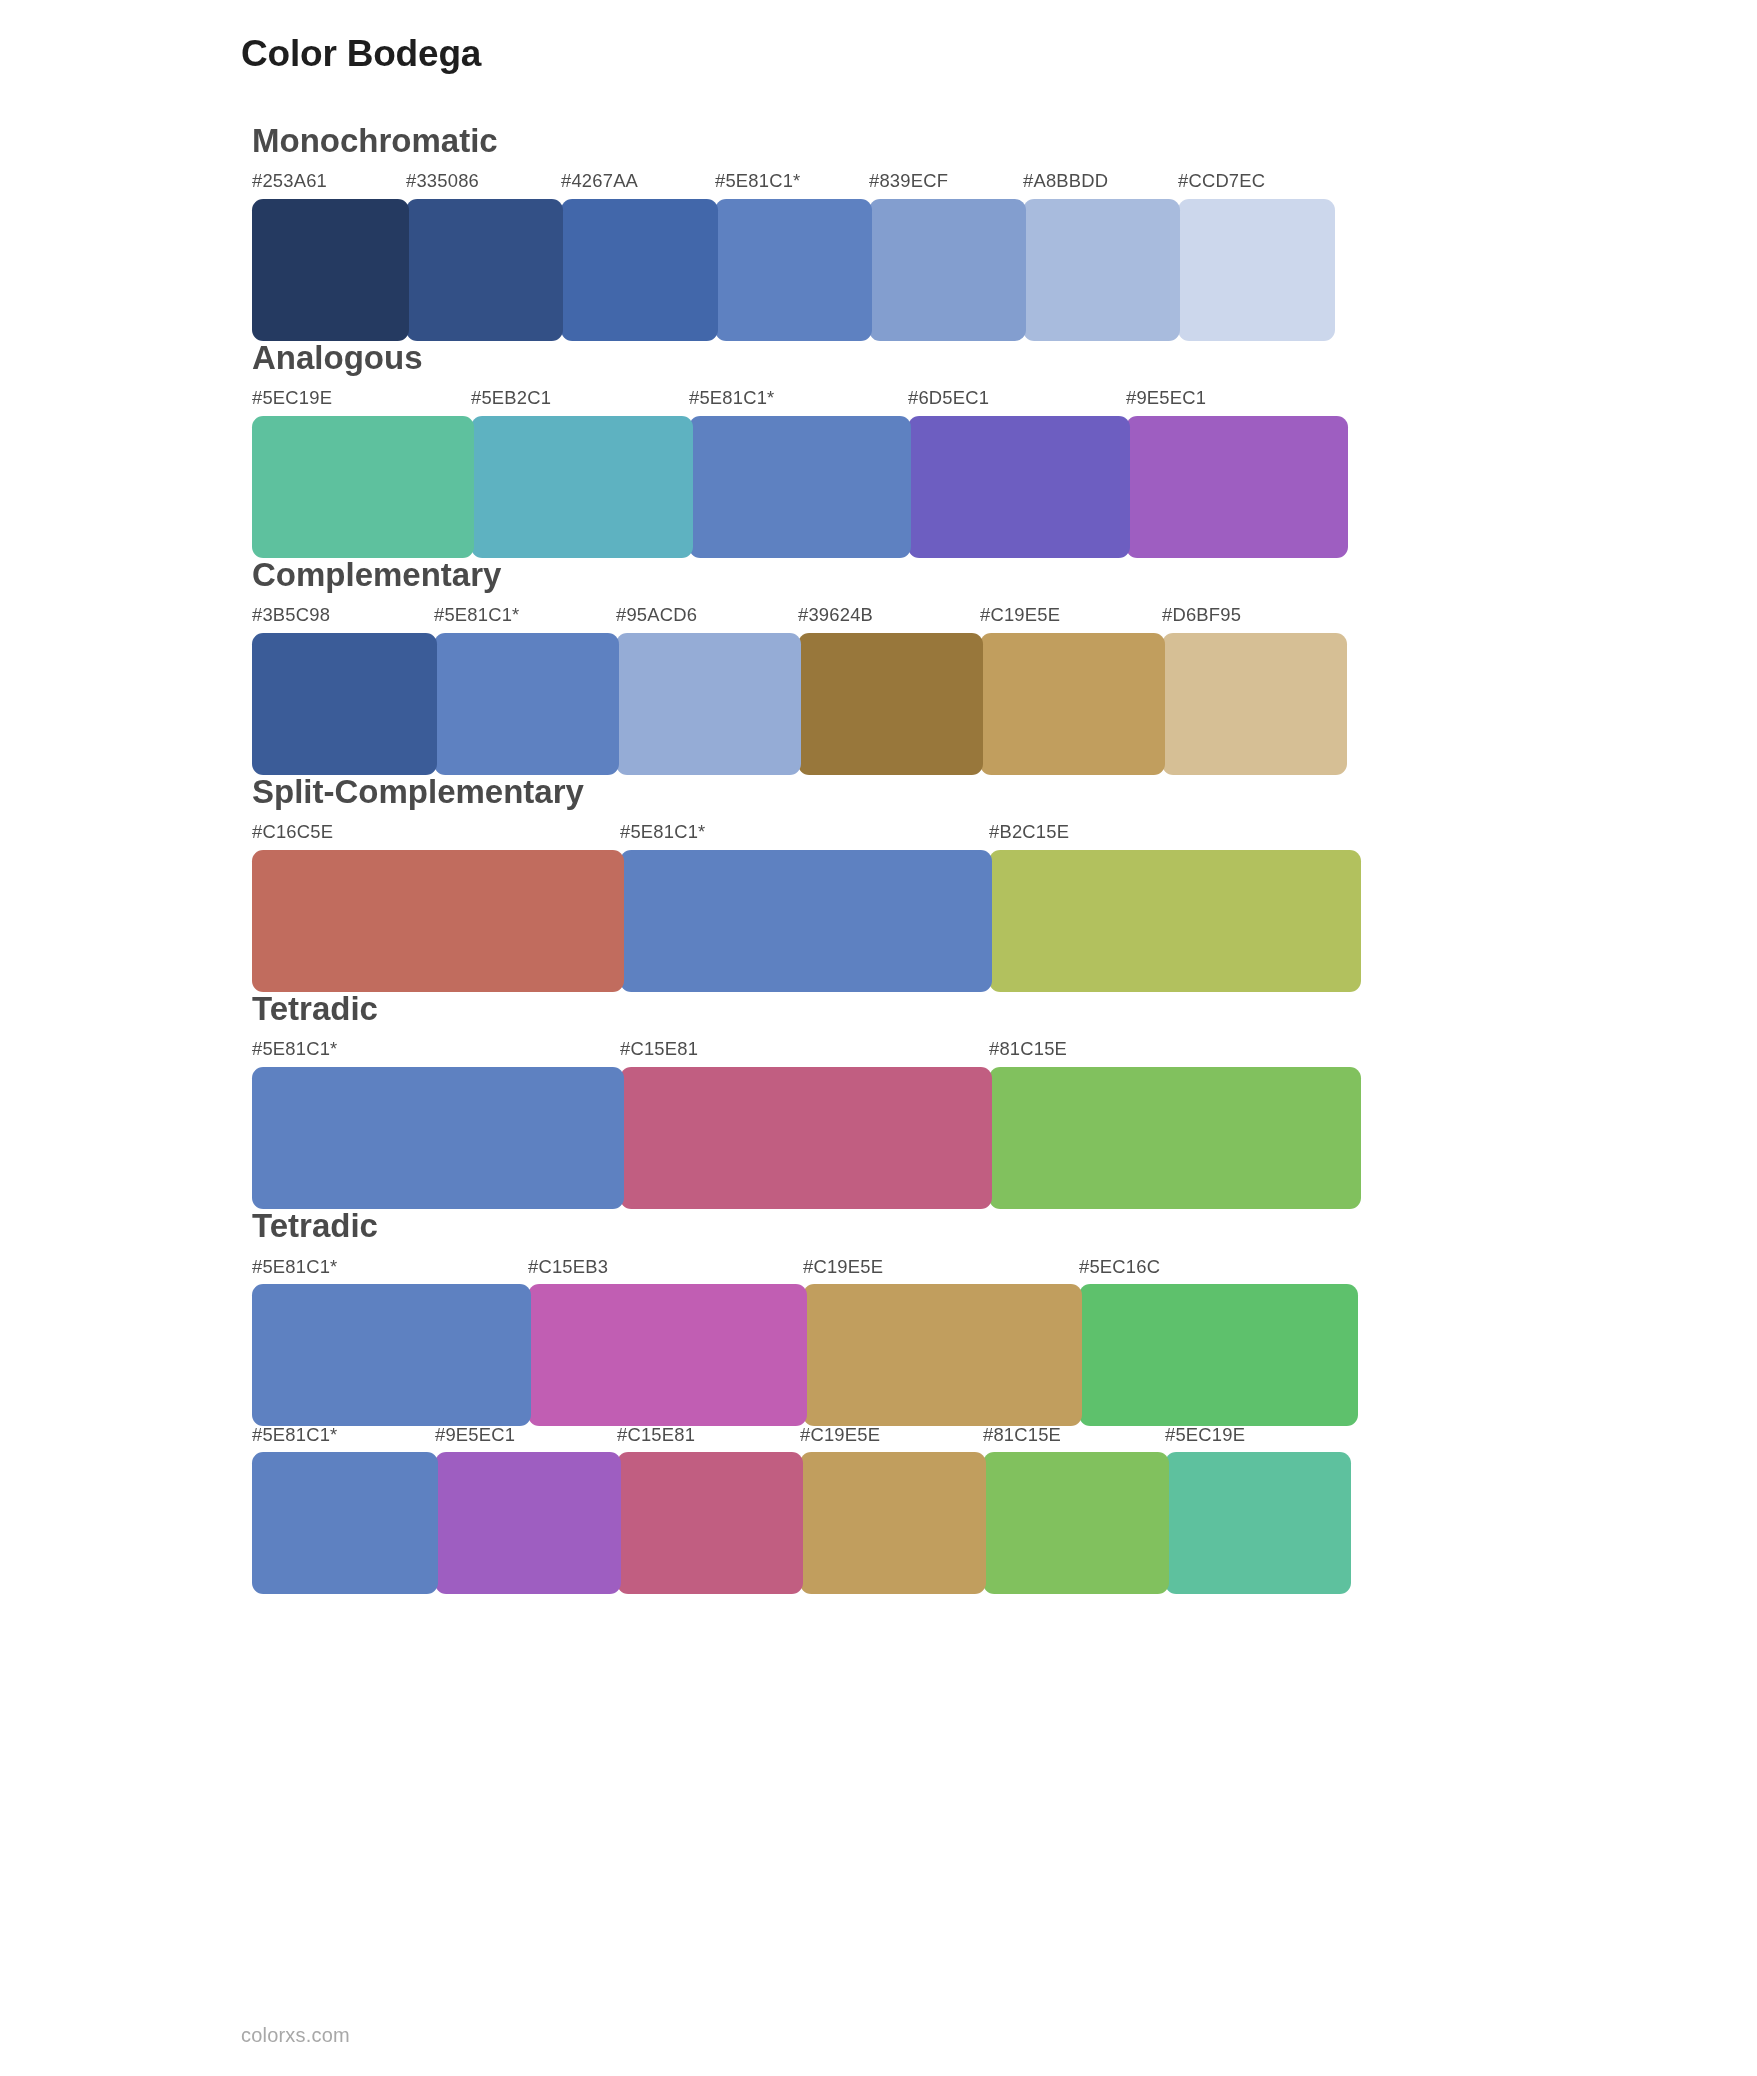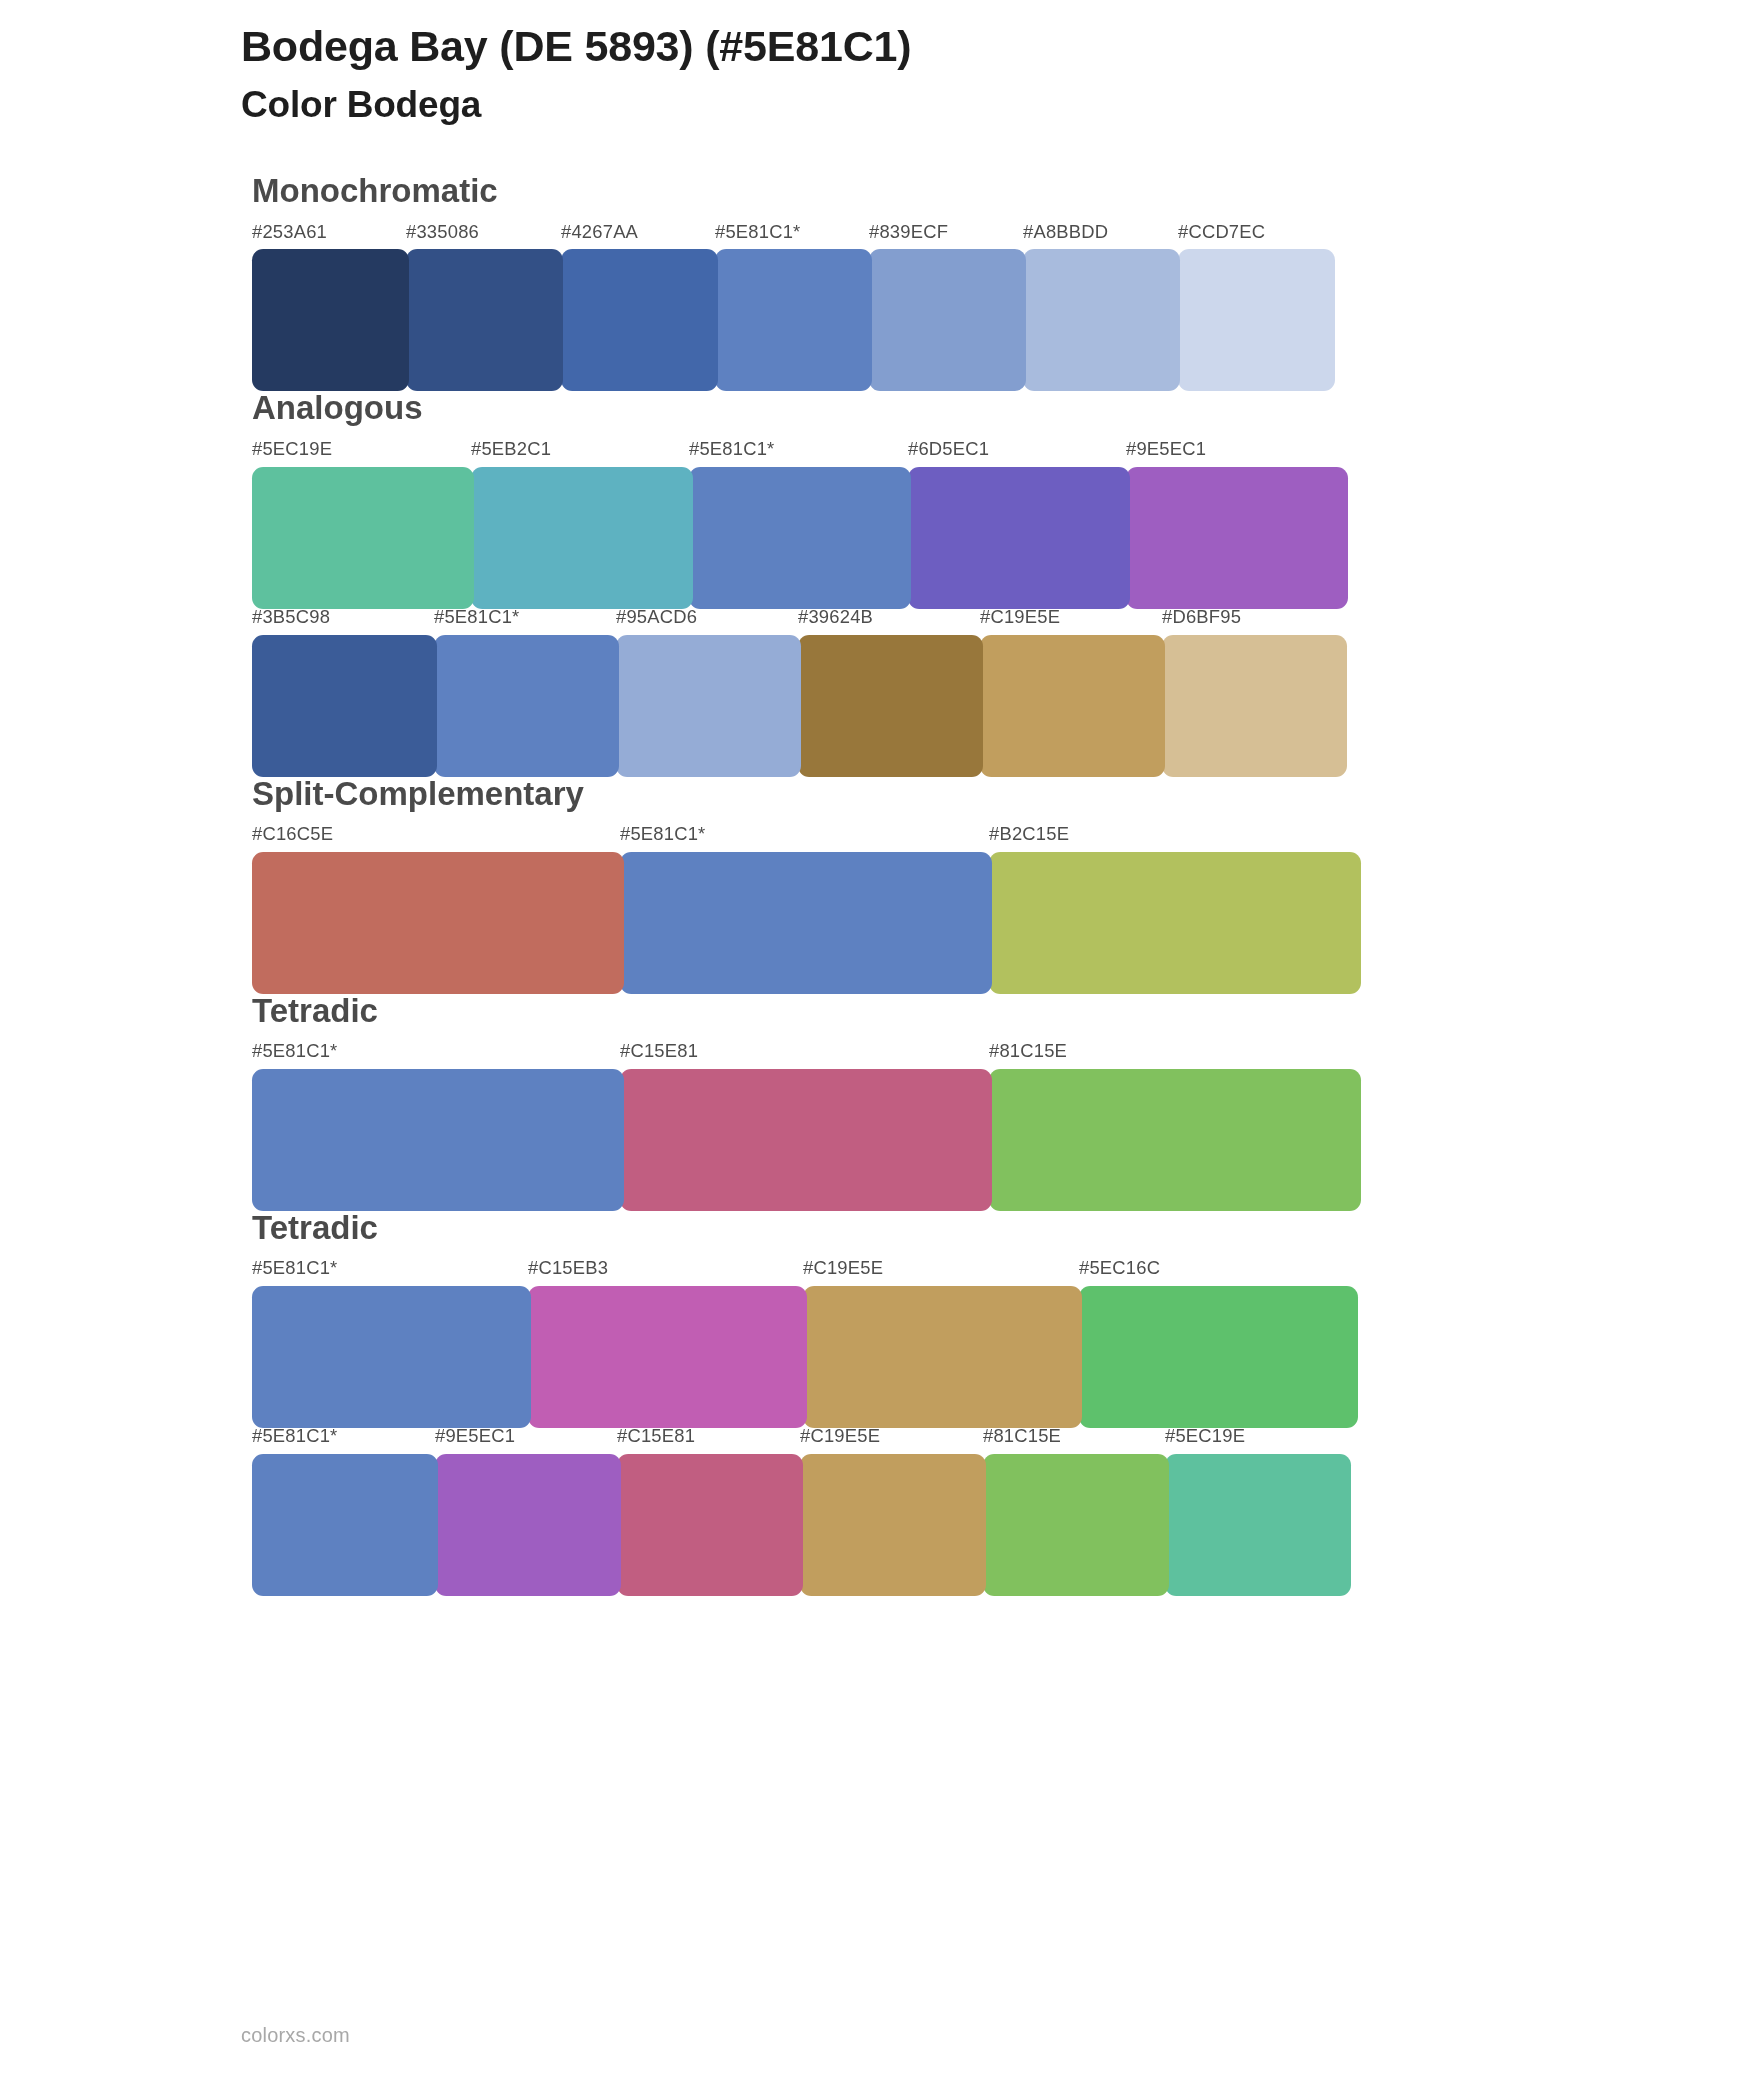--- a/index.html
+++ b/index.html
@@ -103,21 +103,20 @@
     color: #a8a8a8;
     letter-spacing: 0.2px;
   }
 </style>
 </head>
 <body>
 
 <div id="page">
 
   <div class="page-header">
-    <h1 class="page-title">Bodega Bay (DE 5893) (#5E81C1)</h1>
     <h2 class="page-subtitle">Color Bodega</h2>
   </div>
 
   <div class="sections" id="sections-root">
       <div class="palette-section" style="margin-bottom: 26px;">
         <div class="section-title">Monochromatic</div>
         <div class="swatch-strip">
           <div class="swatch-wrap" style="left: 0px; width: 157px;">
             <div class="swatch-label">#253A61</div>
             <div class="swatch" style="left: 0px; width: 157px; background: rgb(37, 58, 97); z-index: 100;"></div>
@@ -167,20 +166,21 @@
             <div class="swatch-label">#6D5EC1</div>
             <div class="swatch" style="left: 0px; width: 222px; background: rgb(109, 94, 193); z-index: 97;"></div>
           </div>
           <div class="swatch-wrap" style="left: 874px; width: 222px;">
             <div class="swatch-label">#9E5EC1</div>
             <div class="swatch" style="left: 0px; width: 222px; background: rgb(158, 94, 193); z-index: 96;"></div>
           </div>
         </div>
       </div>
       <div class="palette-section" style="margin-bottom: 26px;">
+        <div class="section-title">Complementary</div>
         <div class="swatch-strip">
           <div class="swatch-wrap" style="left: 0px; width: 185px;">
             <div class="swatch-label">#3B5C98</div>
             <div class="swatch" style="left: 0px; width: 185px; background: rgb(59, 92, 152); z-index: 100;"></div>
           </div>
           <div class="swatch-wrap" style="left: 182px; width: 185px;">
             <div class="swatch-label">#5E81C1*</div>
             <div class="swatch" style="left: 0px; width: 185px; background: rgb(94, 129, 193); z-index: 99;"></div>
           </div>
           <div class="swatch-wrap" style="left: 364px; width: 185px;">

